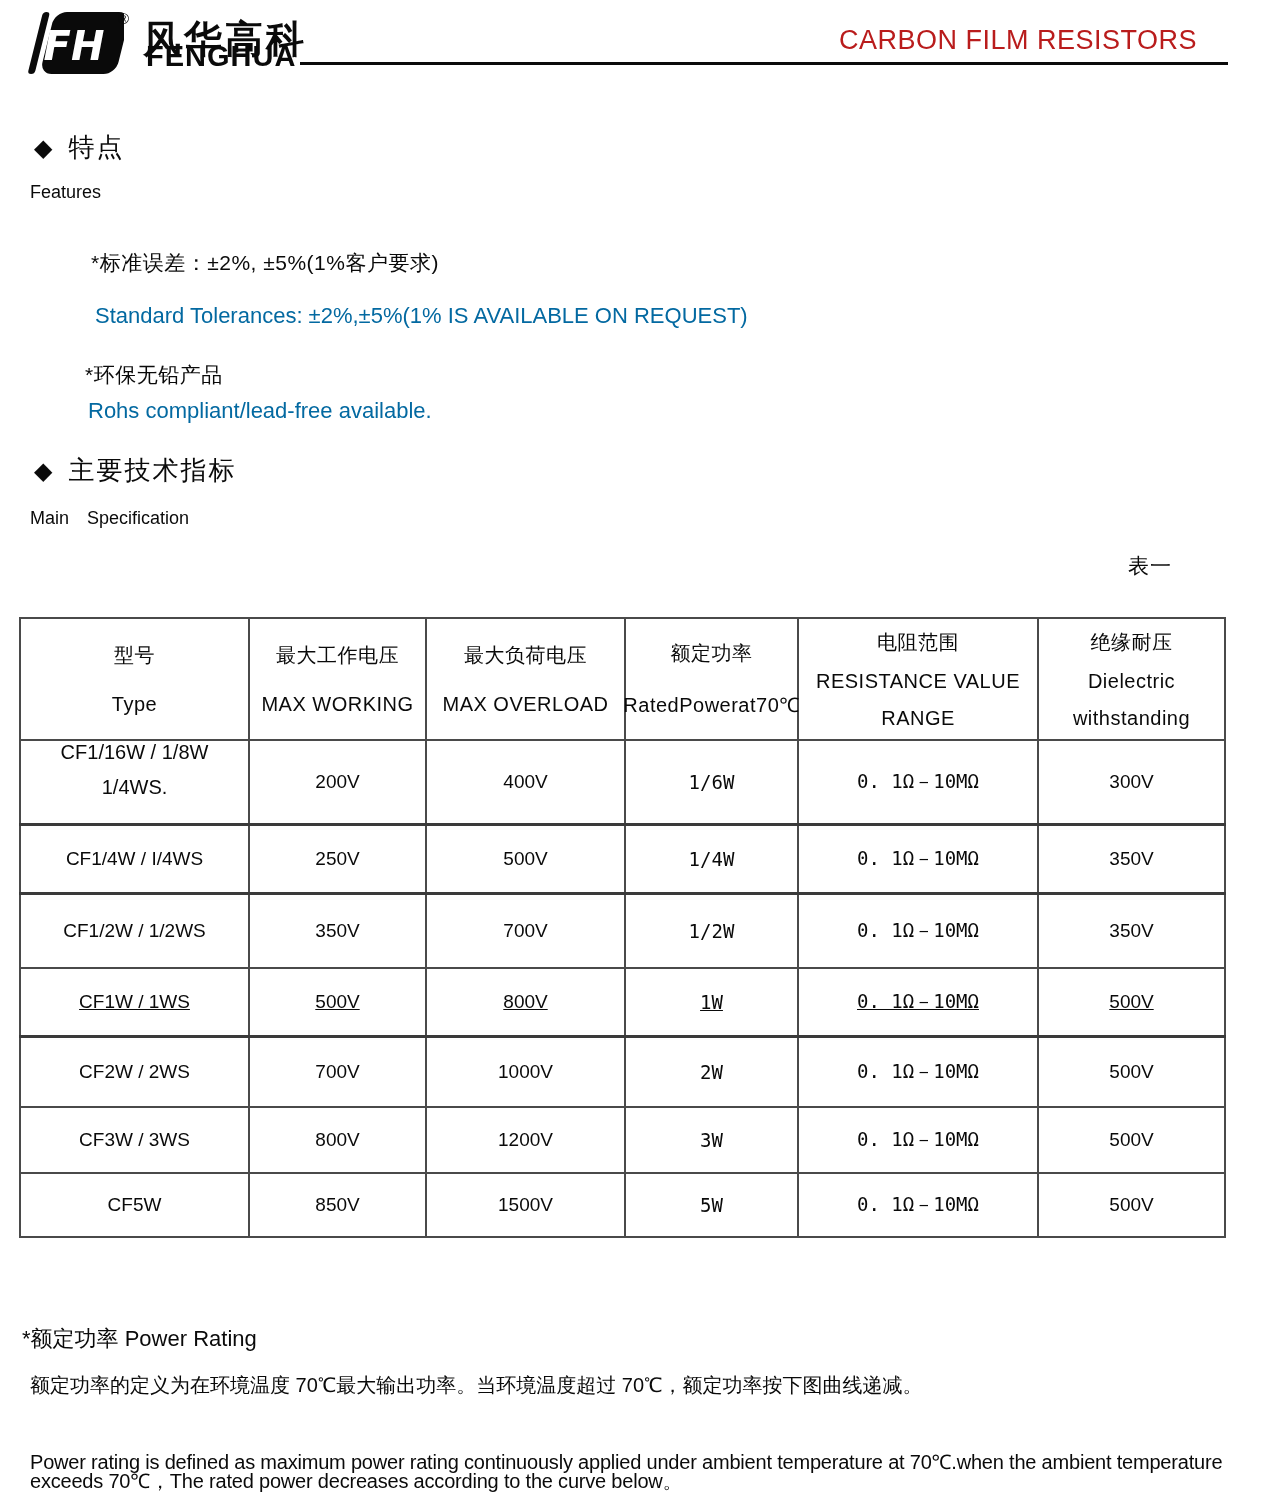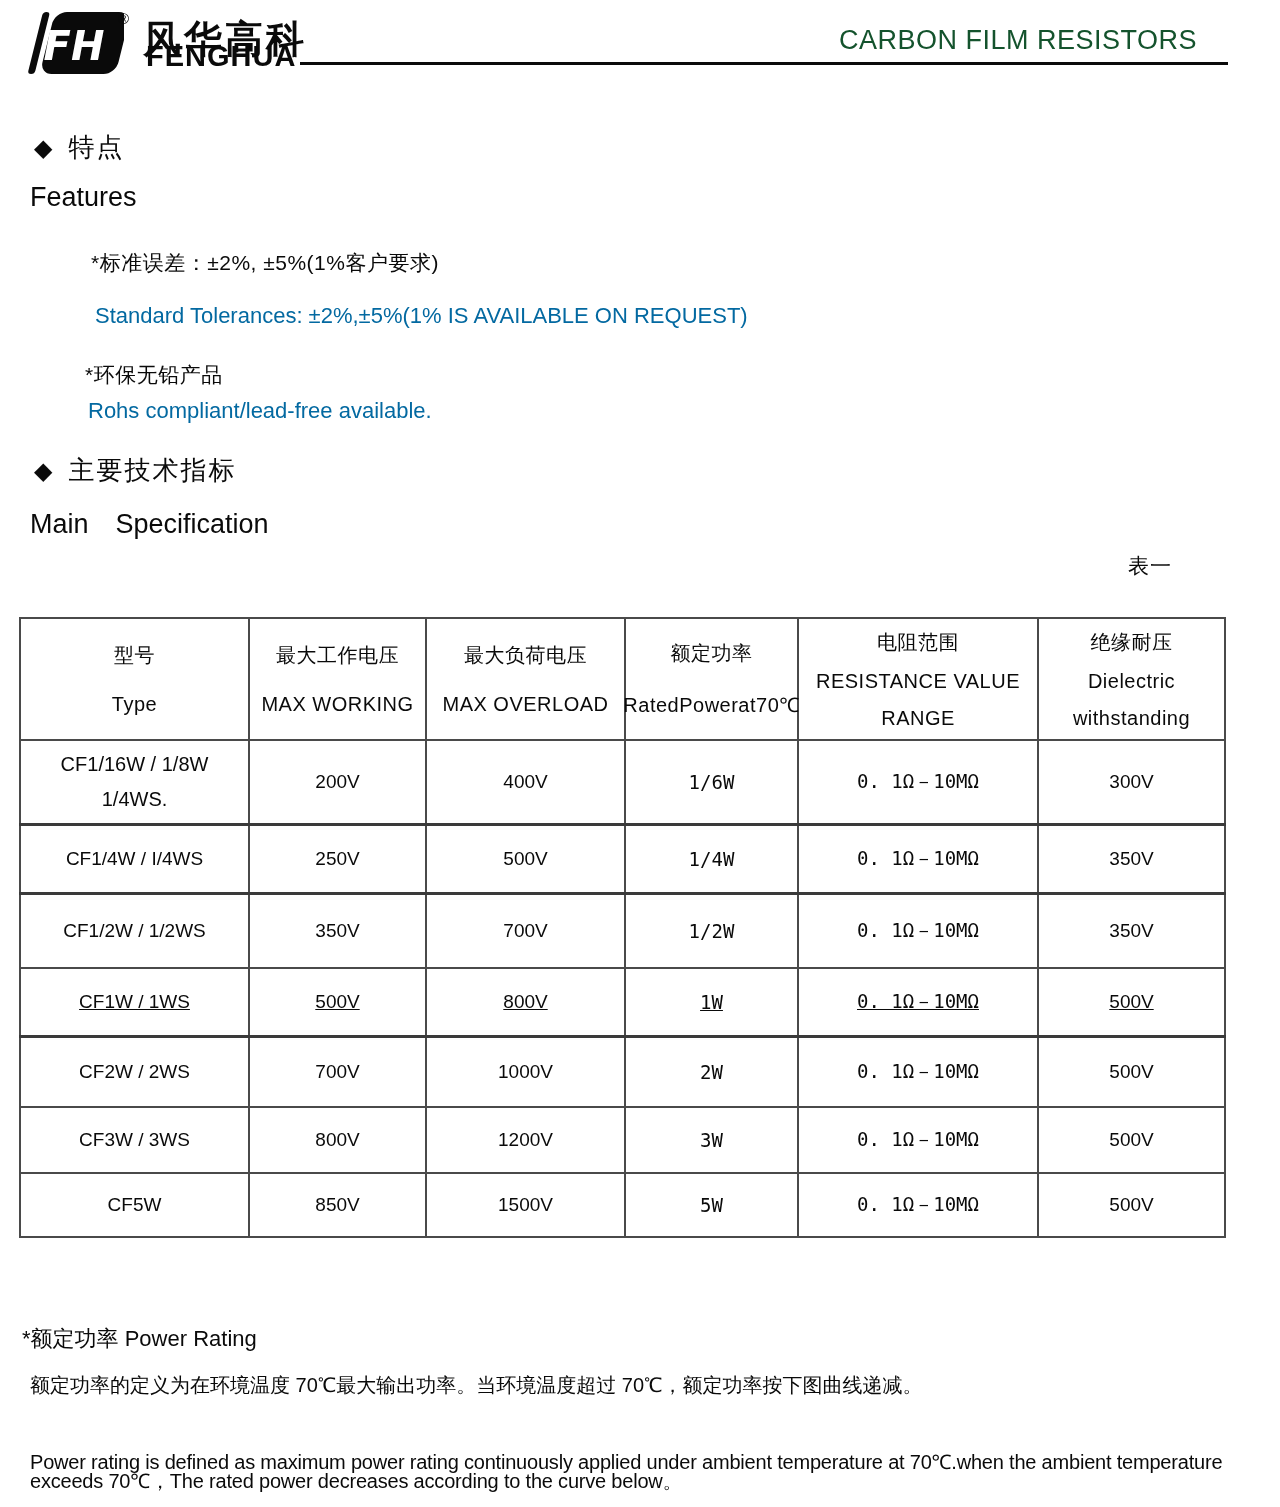--- a/index.html
+++ b/index.html
@@ -5,28 +5,28 @@
   html,body{margin:0;padding:0;background:#fff;}
   #page{position:relative;width:1280px;height:1507px;background:#ffffff;overflow:hidden;
         font-family:"Liberation Sans", sans-serif;color:#111;}
   .abs{position:absolute;}
   .pre{white-space:pre;}
 
   
   .brand-cn{font-size:38px;font-weight:bold;letter-spacing:3px;color:#0a0a0a;}
   .brand-en{font-size:29px;font-weight:bold;letter-spacing:1px;color:#0a0a0a;}
   .reg-mark{font-size:15px;color:#0a0a0a;}
-  .page-title{font-size:27px;letter-spacing:0.5px;color:#14532d;white-space:nowrap;}
+  .page-title{font-size:27px;letter-spacing:0.5px;color:#b91c1c;white-space:nowrap;}
   .header-line{height:3px;background:#0a0a0a;}
 
   
   .sec-head{display:flex;align-items:center;gap:16px;}
   .diamond{font-size:24px;line-height:1;color:#0a0a0a;}
   .sec-cn{font-size:26px;color:#0a0a0a;letter-spacing:2px;}
-  .sec-en{font-size:27px;color:#0a0a0a;}
+  .sec-en{font-size:18px;color:#0a0a0a;}
   .feat-cn{font-size:21px;color:#0a0a0a;letter-spacing:0.5px;}
   .feat-en{font-size:22px;color:#0369a1;}
   .table-label{font-size:21px;color:#0a0a0a;letter-spacing:1px;}
 
   
   table.spec{border-collapse:collapse;table-layout:fixed;width:1205px;border-radius:11px;}
   table.spec td{border:2px solid #4a4a4a;text-align:center;vertical-align:middle;
                 padding:0;font-size:19px;color:#0a0a0a;}
   table.spec{border:2px solid #2e2e2e;}
   tr.hrow td{height:120px;}
@@ -35,21 +35,21 @@
   tr.r3 td{height:72px;}
   tr.r4 td{height:66px;text-decoration:underline;}
   tr.r5 td{height:68px;}
   tr.r6 td{height:64px;}
   tr.r7 td{height:62px;}
   tr.thick-bottom td{border-bottom-width:3px;border-bottom-color:#3a3a3a;}
   .hcell{display:flex;flex-direction:column;align-items:center;justify-content:center;height:100%;}
   .hcell.gap-lg{gap:24px;}
   .hcell.gap-sm{gap:14px;}
   .hcell span{font-size:20px;letter-spacing:0.5px;}
-  .cell-2line{display:flex;flex-direction:column;align-items:center;justify-content:center;gap:12px;height:100%;}
+  .cell-2line{display:flex;flex-direction:column;align-items:center;justify-content:flex-start;gap:12px;height:100%;}
   .type-cell{font-size:20px;}
   .mono{font-family:"DejaVu Sans Mono", monospace;font-size:18px;}
 
   
   .note-head{font-size:22px;color:#0a0a0a;}
   .note-cn{font-size:20px;color:#0a0a0a;}
   .note-en{font-size:20px;color:#0a0a0a;letter-spacing:-0.2px;white-space:nowrap;}
 
   
   .logo-svg{display:block;}

